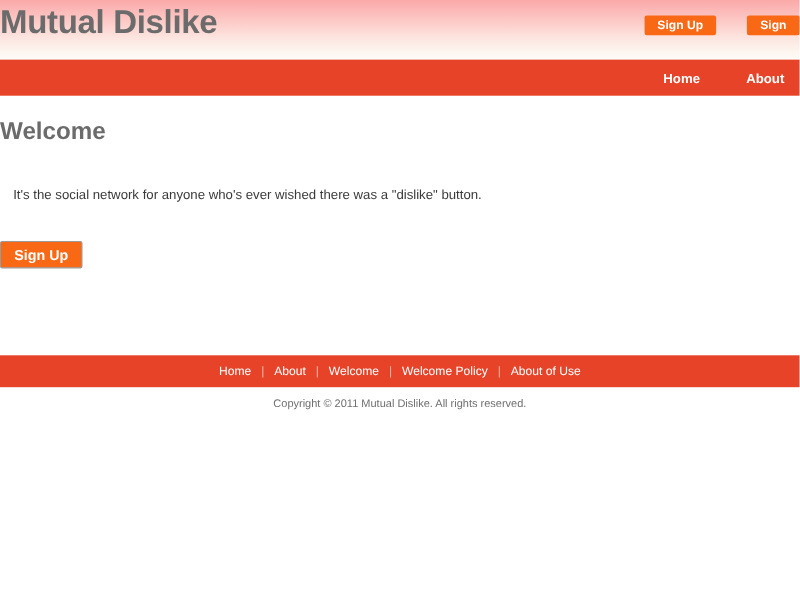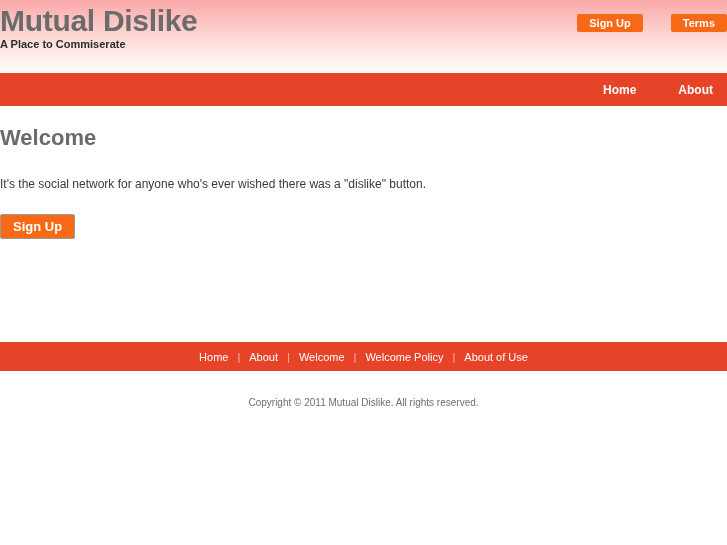--- a/index.html
+++ b/index.html
@@ -10,21 +10,21 @@
     width: 727px;
     height: 545px;
     background: #ffffff;
     font-family: "Liberation Sans", sans-serif;
     overflow: hidden;
   }
 
   
   .header {
     position: relative;
-    height: 73px;
+    height: 54px;
     background: linear-gradient(to bottom, #fba9a9 0%, #fcc9c6 35%, #fde3de 62%, #fdf4ee 85%, #fdfbf8 100%);
     box-sizing: border-box;
   }
   .brand {
     position: absolute;
     left: 0;
     top: 4px;
   }
   .brand-title {
     margin: 0;
@@ -93,21 +93,21 @@
   }
   .page-title {
     margin: 0;
     padding: 18px 0 0 0;
     font-size: 22px;
     font-weight: bold;
     color: #6b6b6b;
     line-height: 28px;
   }
   .lede {
-    margin: 0;
+    margin: 12px;
     padding: 24px 0 0 0;
     font-size: 12px;
     color: #3a3a3a;
     line-height: 16px;
   }
   .cta-wrap {
     padding: 22px 0 0 0;
   }
   .btn-cta {
     display: inline-block;
@@ -144,44 +144,43 @@
   }
   .footer-sep {
     color: #f6b5a8;
     font-size: 11px;
     padding: 0 9px;
     user-select: none;
   }
   .copyright {
     position: absolute;
     left: 0;
-    top: 290px;
+    top: 274px;
     width: 727px;
     text-align: center;
     font-size: 10px;
     color: #6e6e6e;
     line-height: 14px;
   }
 
   .content-wrap {
     position: relative;
     width: 595px;
   }
 </style>
 </head>
 <body>
 
 <div class="header">
   <div class="brand">
     <h1 class="brand-title">Mutual Dislike</h1>
-    <p class="brand-tagline">A Place to Commiserate</p>
   </div>
   <div class="header-actions">
     <button class="btn-orange">Sign Up</button>
-    <button class="btn-orange">Terms</button>
+    <button class="btn-orange">Sign</button>
   </div>
 </div>
 
 <nav class="navbar">
   <a class="nav-link" href="#">Home</a>
   <a class="nav-link" href="#">About</a>
 </nav>
 
 <div class="content-wrap">
 

